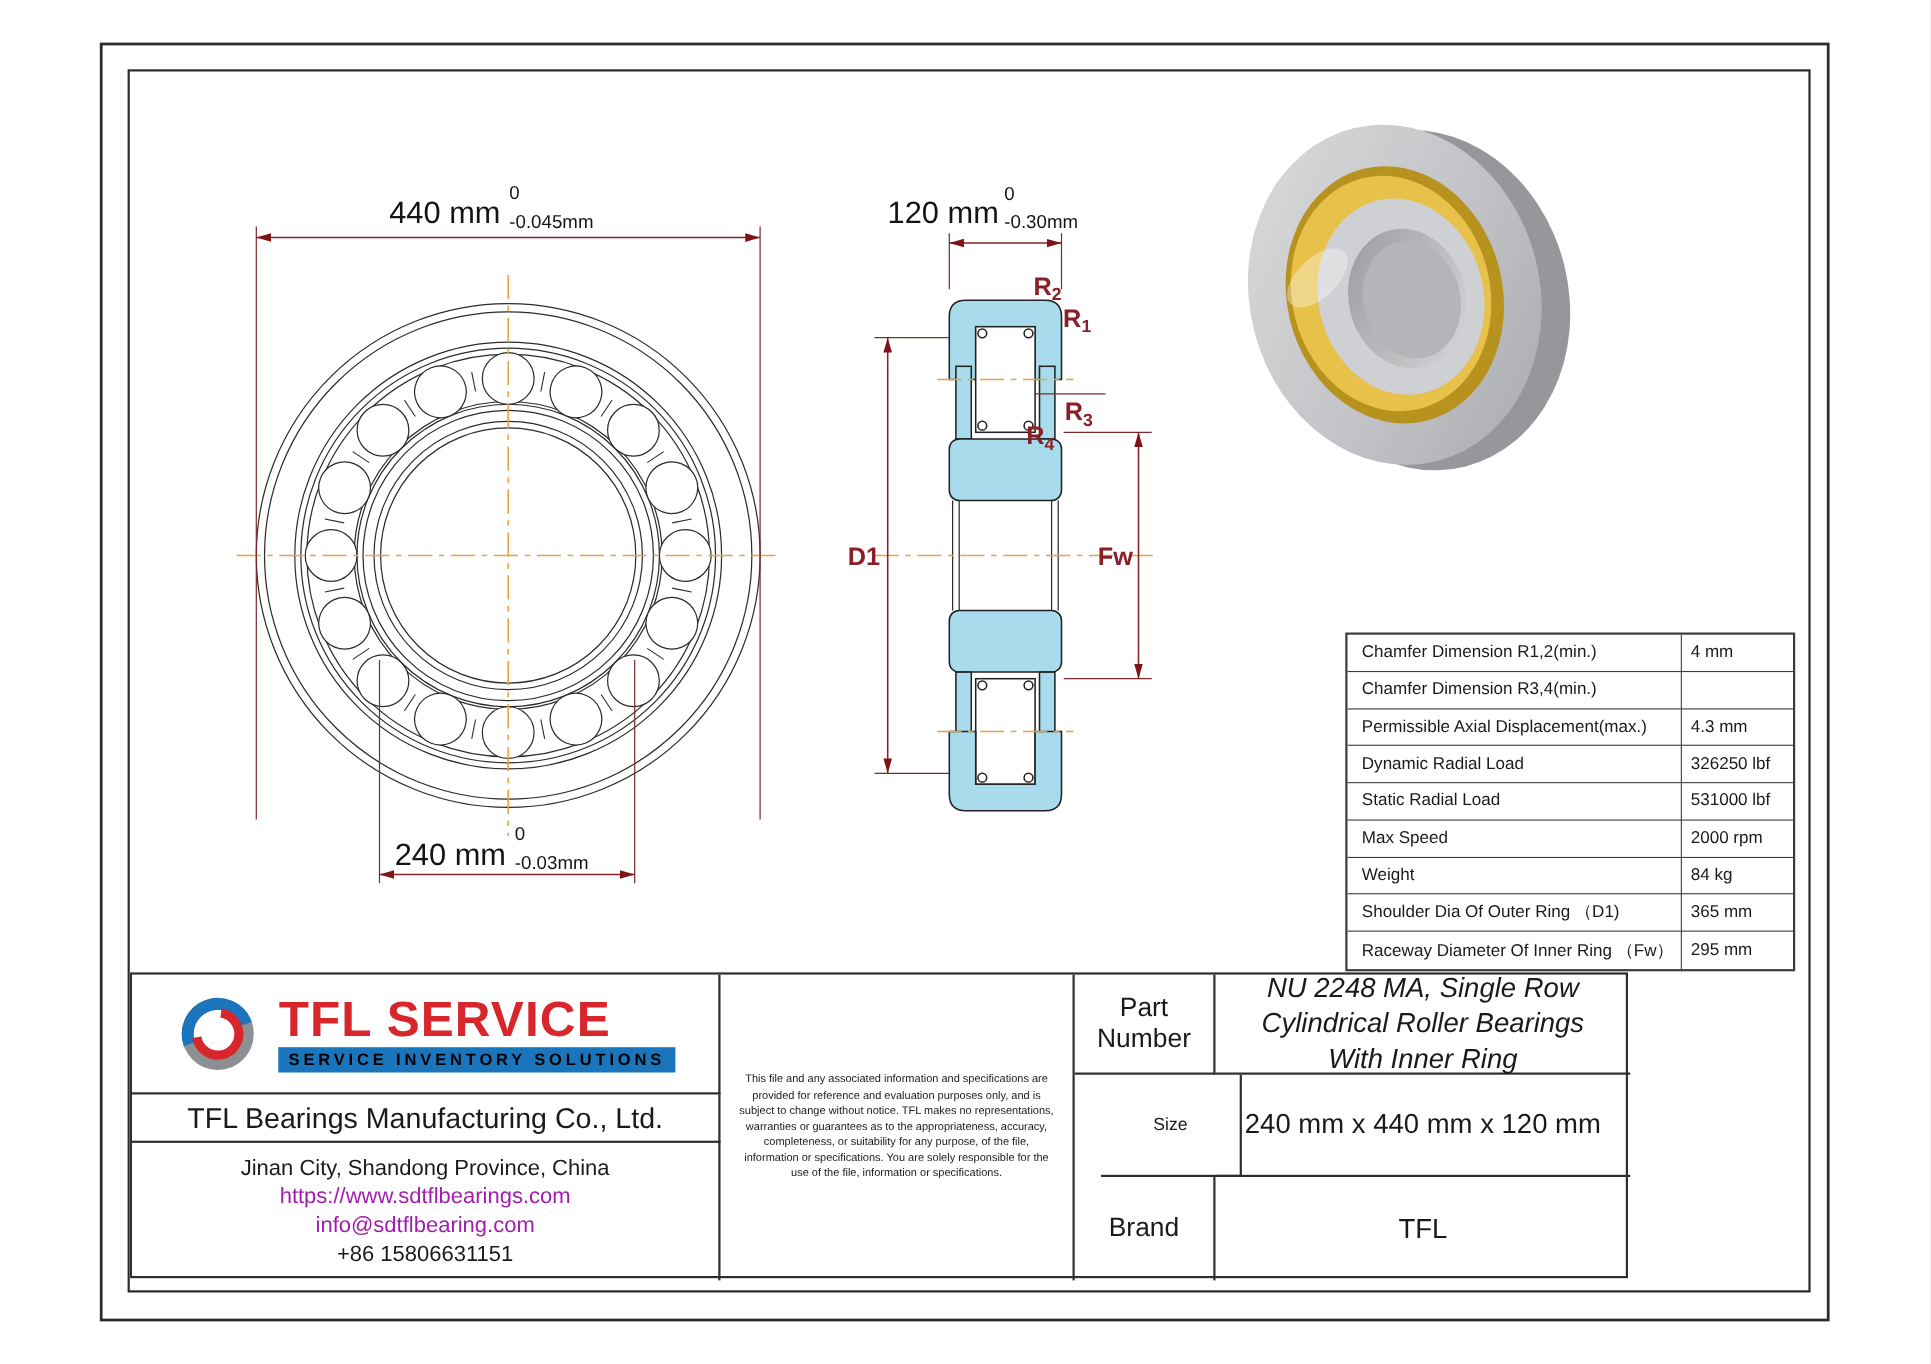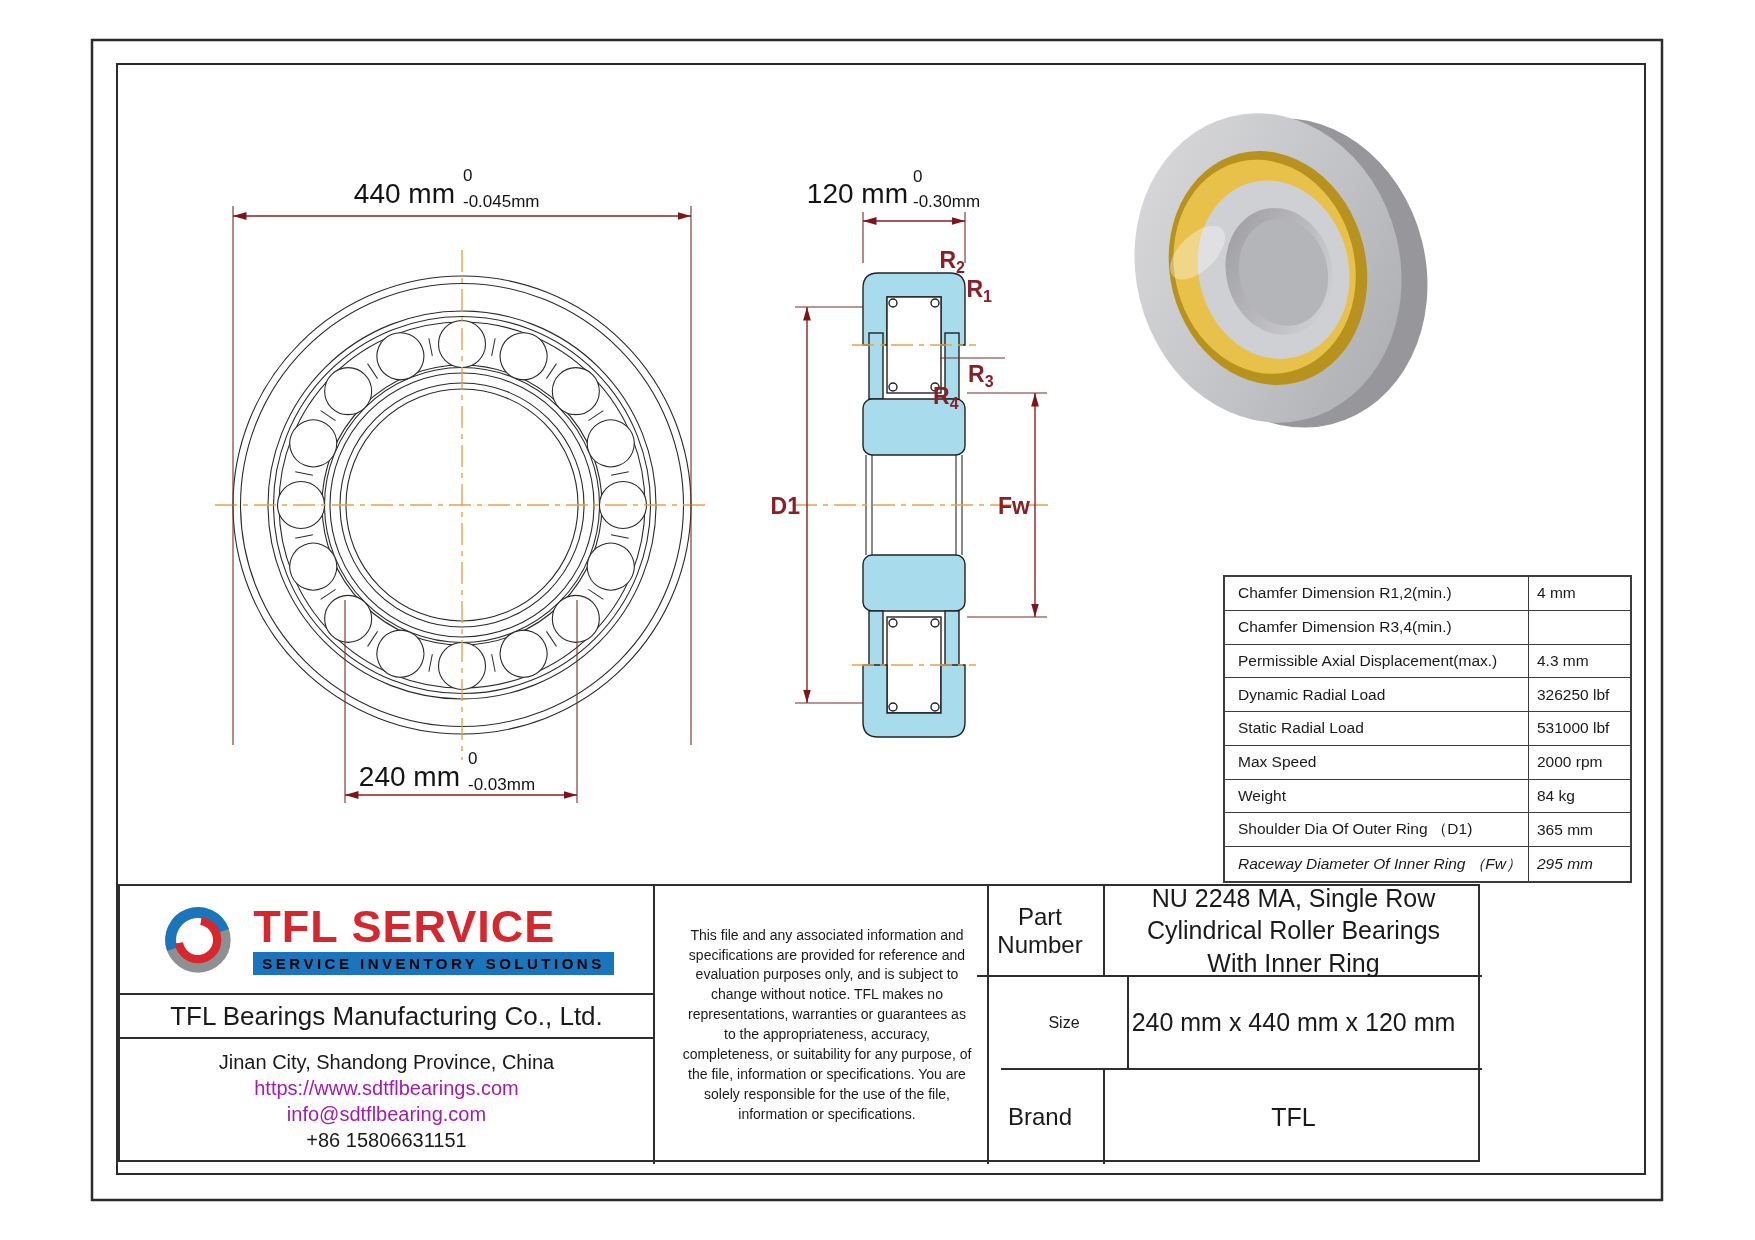--- a/index.html
+++ b/index.html
@@ -21,35 +21,35 @@
   .rsub{font-size:16px;}
   .frame{fill:none;stroke:#2b2b2b;}
 
   
   .spec{position:absolute;left:1223px;top:575px;width:409px;height:308px;
         border:2px solid #3c3c3c;box-sizing:border-box;display:grid;
         grid-template-columns:304px 1fr;grid-auto-rows:1fr;background:#fff;}
   .spec .c{display:flex;align-items:center;padding:0 8px;font-size:15.5px;
         border-bottom:1.5px solid #3c3c3c;white-space:nowrap;overflow:hidden;}
   .spec .lab{border-right:1.5px solid #3c3c3c;padding-left:13px;}
-  .spec .r9{border-bottom:none;font-style:italic;}
+  .spec .r9{border-bottom:none;}
 
   
   .tblock{position:absolute;left:118px;top:884px;width:1362px;height:278px;
         border:2px solid #2e2e2e;box-sizing:border-box;background:#fff;}
   .tb{position:absolute;box-sizing:border-box;display:flex;align-items:center;justify-content:center;}
   .b-r{border-right:2px solid #2e2e2e;} .b-b{border-bottom:2px solid #2e2e2e;}
   .cellA{left:0;top:0;width:535px;height:109px;}
   .cellB{left:0;top:109px;width:535px;height:44px;font-size:26px;}
   .cellC{left:0;top:153px;width:535px;height:125px;flex-direction:column;gap:3px;font-size:20px;}
-  .cellD{left:535px;top:0;width:322px;height:278px;padding:8px 14px;font-size:14px;
-         line-height:1.42;text-align:center;margin-left:12px;}
+  .cellD{left:535px;top:0;width:322px;height:278px;padding:8px 14px;font-size:10px;
+         line-height:1.42;text-align:center;}
   .cellE1{left:857px;top:0;width:128px;height:91px;font-size:24px;text-align:center;}
   .cellF1{left:985px;top:0;width:377px;height:91px;font-size:25px;text-align:center;
-          padding:0 20px;line-height:1.3;}
+          padding:0 20px;line-height:1.3;font-style:italic;}
   .cellE2{left:881px;top:91px;width:128px;height:93px;font-size:16px;}
   .cellF2{left:985px;top:91px;width:377px;height:93px;font-size:25px;}
   .cellE3{left:857px;top:184px;width:128px;height:94px;font-size:24px;}
   .cellF3{left:985px;top:184px;width:377px;height:94px;font-size:25px;}
   .link{color:#a21caf;text-decoration:none;}
   
   .logo{display:flex;align-items:center;gap:16px;}
   .logotxt{display:flex;flex-direction:column;align-items:flex-start;}
   .logotitle{color:#d7262c;font-weight:700;font-size:45px;letter-spacing:1px;line-height:1;}
   .logobanner{background:#1b75bc;color:#000000;font-weight:700;font-size:15px;

